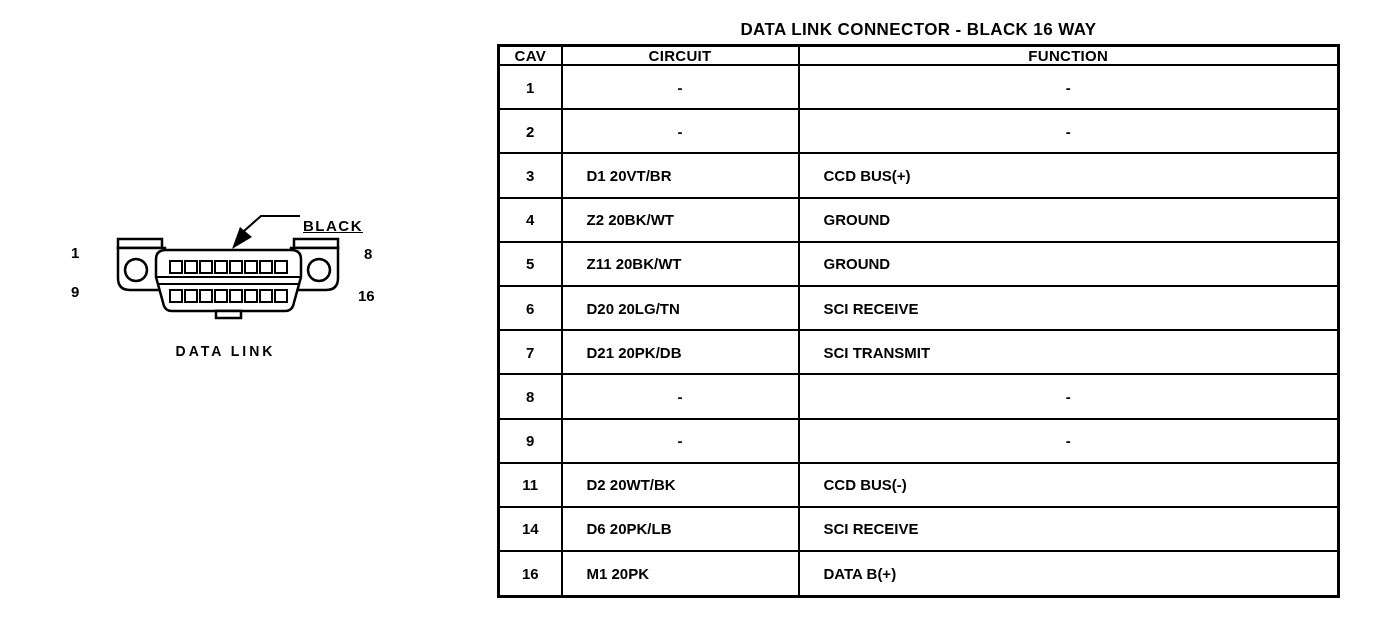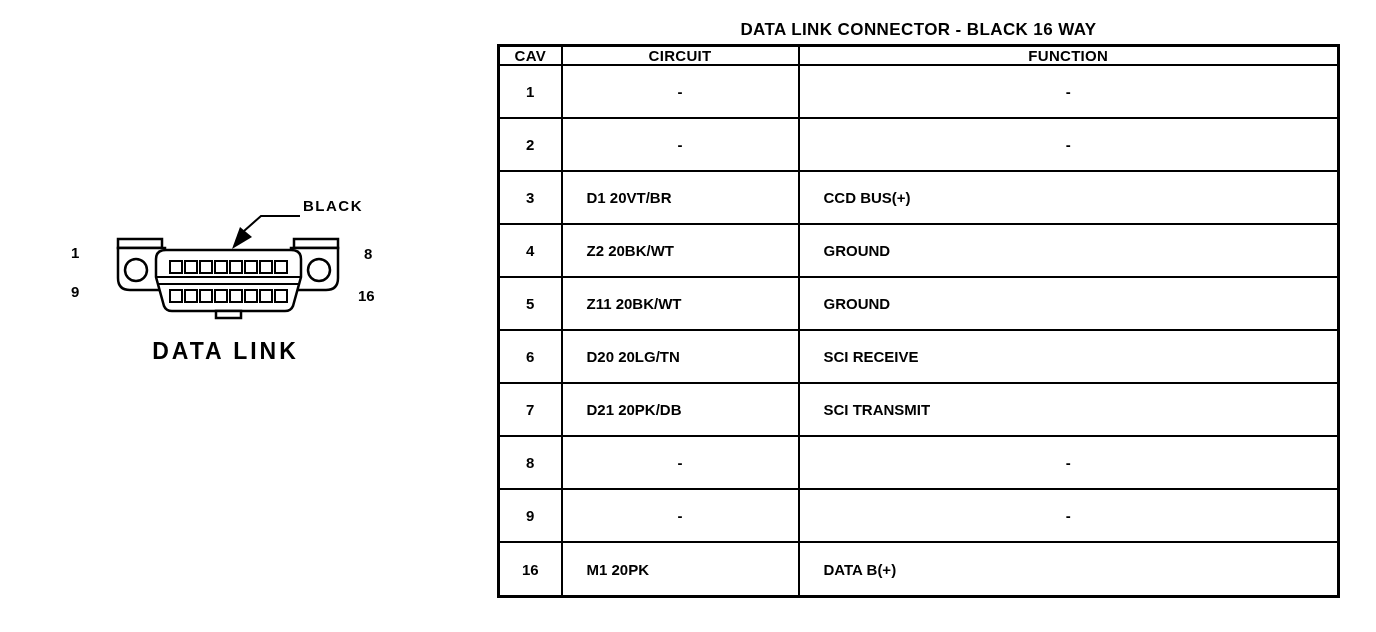--- a/index.html
+++ b/index.html
@@ -20,21 +20,21 @@
     font-size: 15px;
     color: #000;
     white-space: nowrap;
   }
   .black-label { letter-spacing: 1.5px; font-size: 15px; }
   .caption {
     position: absolute;
     left: 108px; top: 338px; width: 235px;
     text-align: center;
     font-weight: bold;
-    font-size: 23px;
+    font-size: 14px;
     letter-spacing: 3px;
     line-height: 27px;
     white-space: nowrap;
   }
   svg .ln { stroke: #000; fill: none; }
   svg .wh { stroke: #000; fill: #ffffff; }
 
   
   .table-title {
     position: absolute;
@@ -116,21 +116,21 @@
       <rect class="wh" stroke-width="2" x="215" y="290" width="12" height="12"></rect>
       <rect class="wh" stroke-width="2" x="230" y="290" width="12" height="12"></rect>
       <rect class="wh" stroke-width="2" x="245" y="290" width="12" height="12"></rect>
       <rect class="wh" stroke-width="2" x="260" y="290" width="12" height="12"></rect>
       <rect class="wh" stroke-width="2" x="275" y="290" width="12" height="12"></rect>
     </g>
 
     <rect class="wh" stroke-width="2.5" x="216" y="311" width="25" height="7"></rect>
   </svg>
 
-  <div class="fig-label black-label" style="left:303px; top:197px;">BLACK</div>
+  <div class="fig-label black-label" style="left:303px; top:217px;text-decoration:underline;">BLACK</div>
   <div class="fig-label" style="left:71px; top:244px;">1</div>
   <div class="fig-label" style="left:71px; top:283px;">9</div>
   <div class="fig-label" style="left:364px; top:245px;">8</div>
   <div class="fig-label" style="left:358px; top:287px;">16</div>
 
   <div class="caption">
     <div>DATA LINK</div>
   </div>
 
   <div class="table-title">DATA LINK CONNECTOR - BLACK 16 WAY</div>
@@ -197,23 +197,33 @@
     <td class="function dash">-</td>
   </tr>
 
   <tr>
     <td class="cav">9</td>
     <td class="circuit dash">-</td>
     <td class="function dash">-</td>
   </tr>
 
 
-
-
-
+  <tr>
+    <td class="cav">11</td>
+    <td class="circuit">D2 20WT/BK</td>
+    <td class="function">CCD BUS(-)</td>
+  </tr>
+
+
+
+  <tr>
+    <td class="cav">14</td>
+    <td class="circuit">D6 20PK/LB</td>
+    <td class="function">SCI RECEIVE</td>
+  </tr>
 
 
   <tr>
     <td class="cav">16</td>
     <td class="circuit">M1 20PK</td>
     <td class="function">DATA B(+)</td>
   </tr>
 </tbody>
   </table>
 

